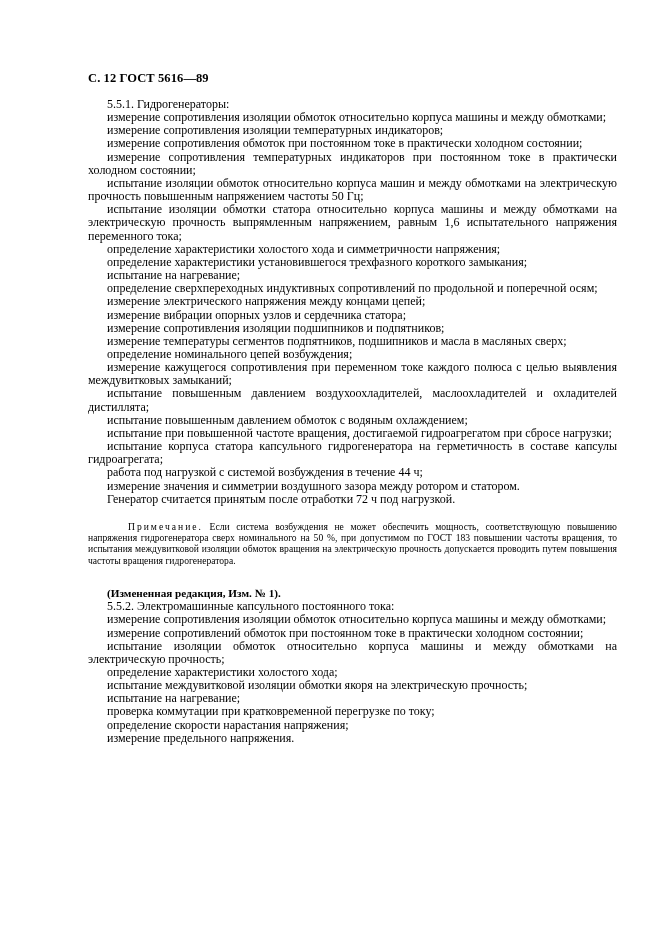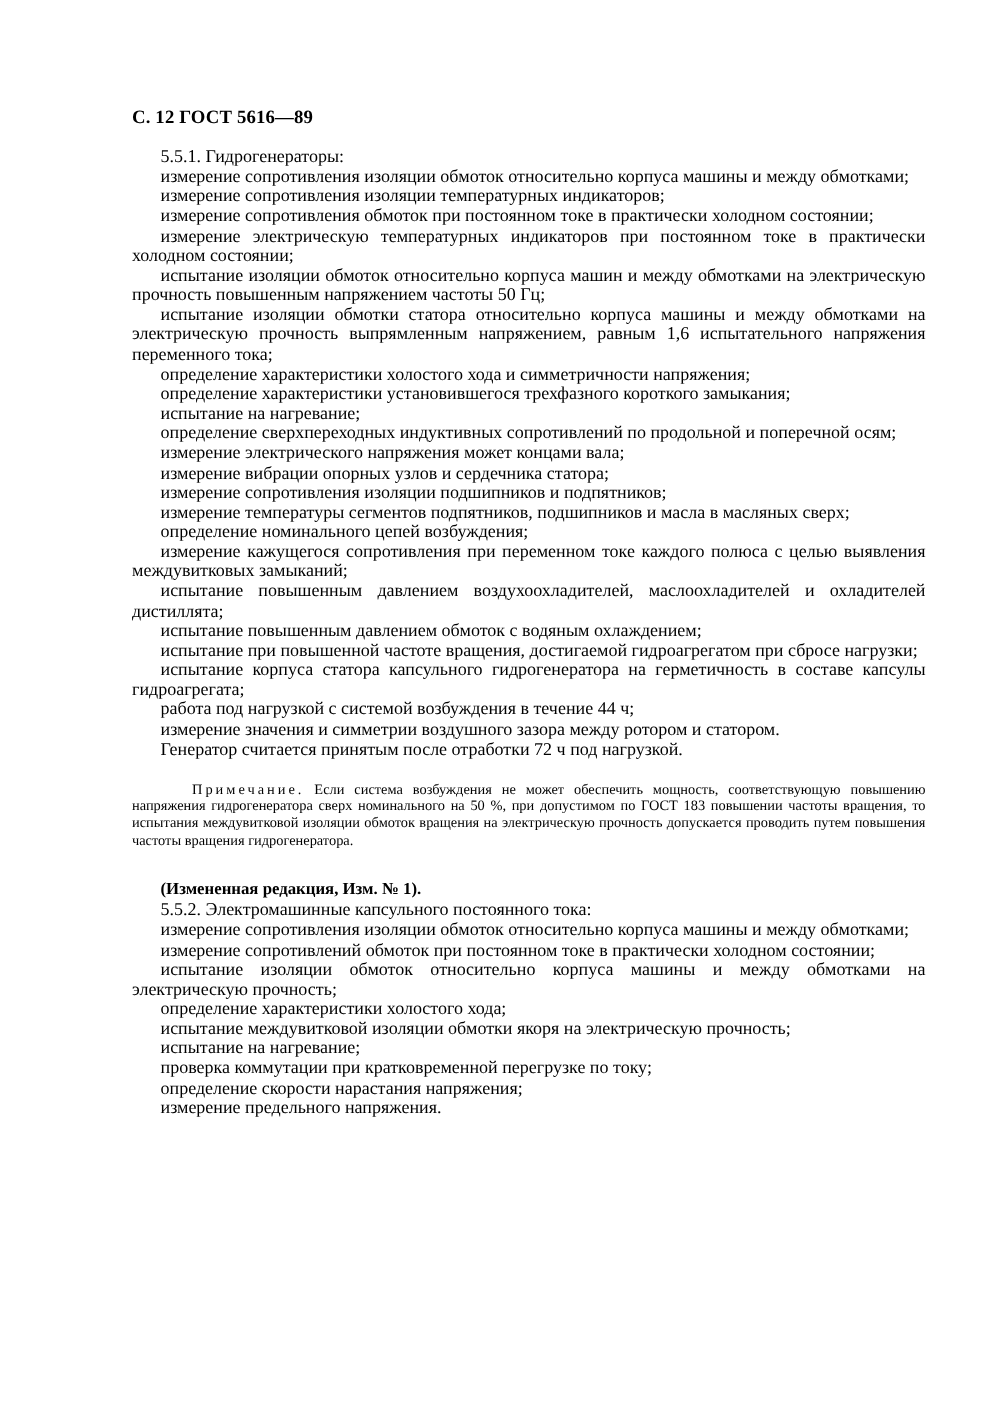--- a/index.html
+++ b/index.html
@@ -31,28 +31,28 @@
 <body>
 
 <div class="page">
   <div class="header">С. 12 ГОСТ 5616—89</div>
 
   <div>
     <p class="para">5.5.1. Гидрогенераторы:</p>
     <p class="para">измерение сопротивления изоляции обмоток относительно корпуса машины и между обмотками;</p>
     <p class="para">измерение сопротивления изоляции температурных индикаторов;</p>
     <p class="para">измерение сопротивления обмоток при постоянном токе в практически холодном состоянии;</p>
-    <p class="para">измерение электрическую температурных индикаторов при постоянном токе в практически холодном состоянии;</p>
+    <p class="para">измерение сопротивления температурных индикаторов при постоянном токе в практически холодном состоянии;</p>
     <p class="para">испытание изоляции обмоток относительно корпуса машин и между обмотками на электрическую прочность повышенным напряжением частоты 50 Гц;</p>
     <p class="para">испытание изоляции обмотки статора относительно корпуса машины и между обмотками на электрическую прочность выпрямленным напряжением, равным 1,6 испытательного напряжения переменного тока;</p>
     <p class="para">определение характеристики холостого хода и симметричности напряжения;</p>
     <p class="para">определение характеристики установившегося трехфазного короткого замыкания;</p>
     <p class="para">испытание на нагревание;</p>
     <p class="para">определение сверхпереходных индуктивных сопротивлений по продольной и поперечной осям;</p>
-    <p class="para">измерение электрического напряжения может концами вала;</p>
+    <p class="para">измерение электрического напряжения между концами цепей;</p>
     <p class="para">измерение вибрации опорных узлов и сердечника статора;</p>
     <p class="para">измерение сопротивления изоляции подшипников и подпятников;</p>
     <p class="para">измерение температуры сегментов подпятников, подшипников и масла в масляных сверх;</p>
     <p class="para">определение номинального цепей возбуждения;</p>
     <p class="para">измерение кажущегося сопротивления при переменном токе каждого полюса с целью выявления междувитковых замыканий;</p>
     <p class="para">испытание повышенным давлением воздухоохладителей, маслоохладителей и охладителей дистиллята;</p>
     <p class="para">испытание повышенным давлением обмоток с водяным охлаждением;</p>
     <p class="para">испытание при повышенной частоте вращения, достигаемой гидроагрегатом при сбросе нагрузки;</p>
     <p class="para">испытание корпуса статора капсульного гидрогенератора на герметичность в составе капсулы гидроагрегата;</p>
     <p class="para">работа под нагрузкой с системой возбуждения в течение 44 ч;</p>

